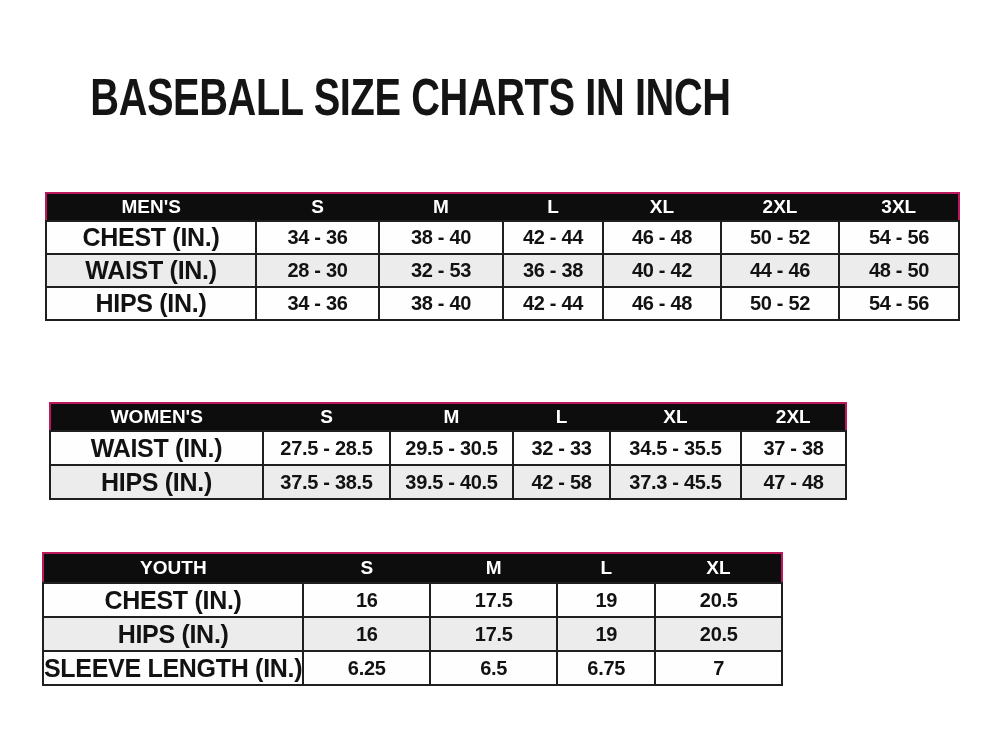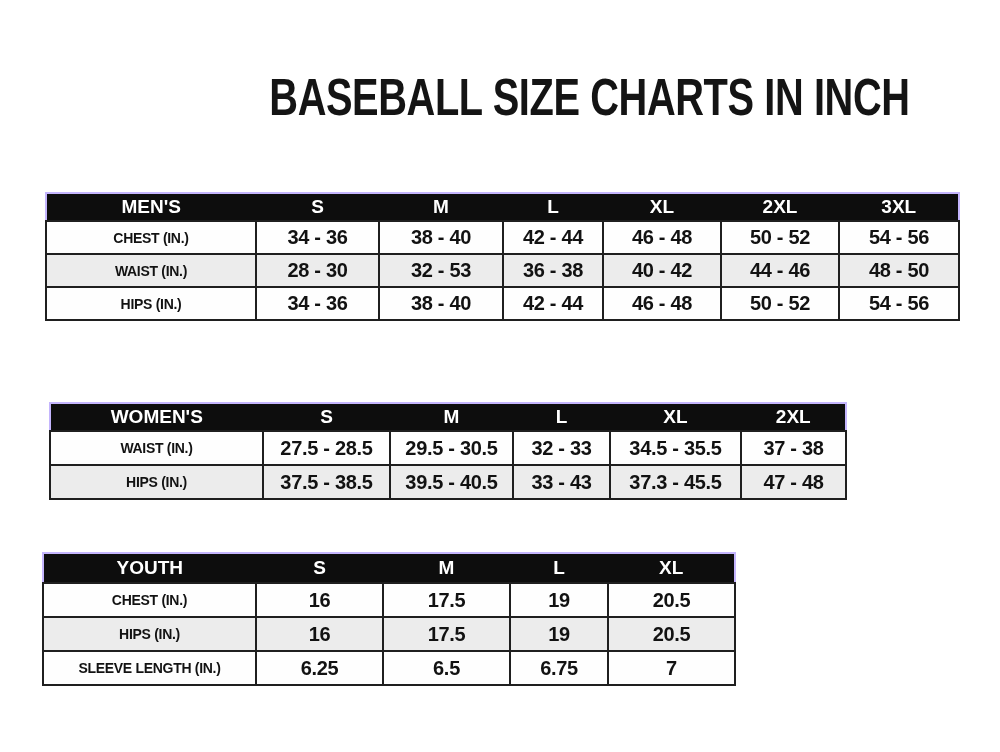--- a/index.html
+++ b/index.html
@@ -12,37 +12,37 @@
     position: relative;
     width: 1000px; height: 752px;
     background: #ffffff;
     overflow: hidden;
   }
   .title {
     position: absolute;
     top: 70px; left: 0;
     width: 1000px; height: 56px; line-height: 56px;
     margin: 0;
-    text-align: right;
+    text-align: left;
     font-weight: 700;
     font-size: 51px;
     color: #141414;
   }
   .title-inner {
     display: inline-block;
     transform: scaleX(0.78);
     transform-origin: 50% 50%;
     white-space: nowrap;
     letter-spacing: -0.5px;
   }
   .tbl { position: absolute; }
   .tbl table {
     border-collapse: collapse;
     table-layout: fixed;
-    border: 2px solid #c4b5fd;
+    border: 2px solid #be185d;
   }
   .tbl th {
     background: #0d0d0d;
     color: #ffffff;
     border: 1px solid #0d0d0d;
     font-size: 19px;
     font-weight: 700;
     padding: 0;
     text-align: center;
     vertical-align: middle;
@@ -53,21 +53,21 @@
     font-weight: 700;
     color: #121212;
     text-align: center;
     vertical-align: middle;
     padding: 0;
     font-size: 20px;
     letter-spacing: -0.3px;
     white-space: nowrap;
     overflow: hidden;
   }
-  .tbl td:first-child { font-size: 14px; }
+  .tbl td:first-child { font-size: 25px; }
   .tbl tbody tr:nth-child(odd) td { background: #fefefe; }
   .tbl tbody tr:nth-child(even) td { background: #ececec; }
 
   #men   { left: 45px; top: 192px; }
   #men th   { height: 26px; }
   #men td   { height: 31px; }
 
   #women { left: 49px; top: 402px; }
   #women th { height: 26px; }
   #women td { height: 32px; }
@@ -164,21 +164,21 @@
             <td>27.5 - 28.5</td>
             <td>29.5 - 30.5</td>
             <td>32 - 33</td>
             <td>34.5 - 35.5</td>
             <td>37 - 38</td>
           </tr>
           <tr>
             <td>HIPS (IN.)</td>
             <td>37.5 - 38.5</td>
             <td>39.5 - 40.5</td>
-            <td>33 - 43</td>
+            <td>42 - 58</td>
             <td>37.3 - 45.5</td>
             <td>47 - 48</td>
           </tr>
         </tbody>
       </table>
     </section>
 
   <section class="tbl" id="youth">
       <table>
         <colgroup>

